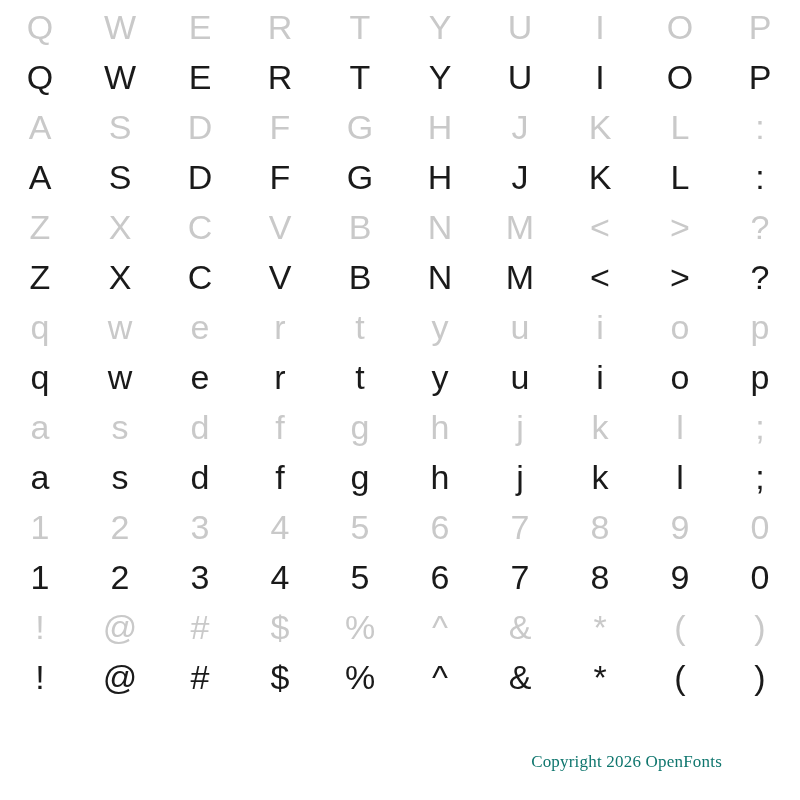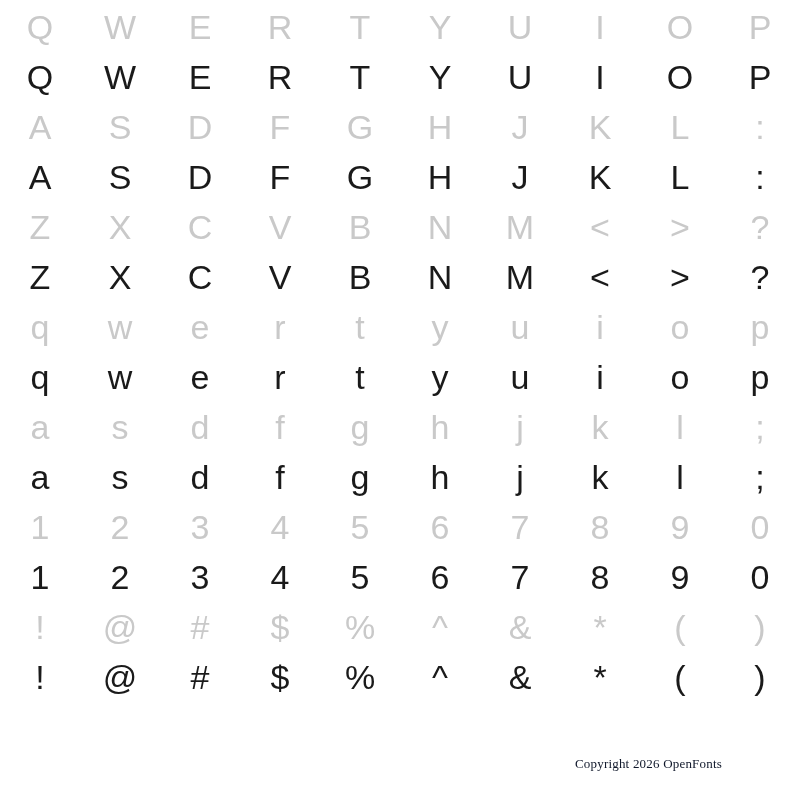--- a/index.html
+++ b/index.html
@@ -46,22 +46,22 @@
   .glyph-row.ghost .glyph-cell {
     color: #c9c9c9;
   }
   .glyph-row.solid .glyph-cell {
     color: #1a1a1a;
   }
   .copyright {
     position: absolute;
     right: 78px;
     bottom: 28px;
-    font-size: 13px;
-    color: #0f172a;
+    font-size: 17px;
+    color: #0f766e;
     font-family: "Liberation Serif", serif;
     letter-spacing: 0.2px;
     white-space: nowrap;
     text-align: center;
   }
 </style>
 </head>
 <body>
 
 <div class="specimen-sheet">

